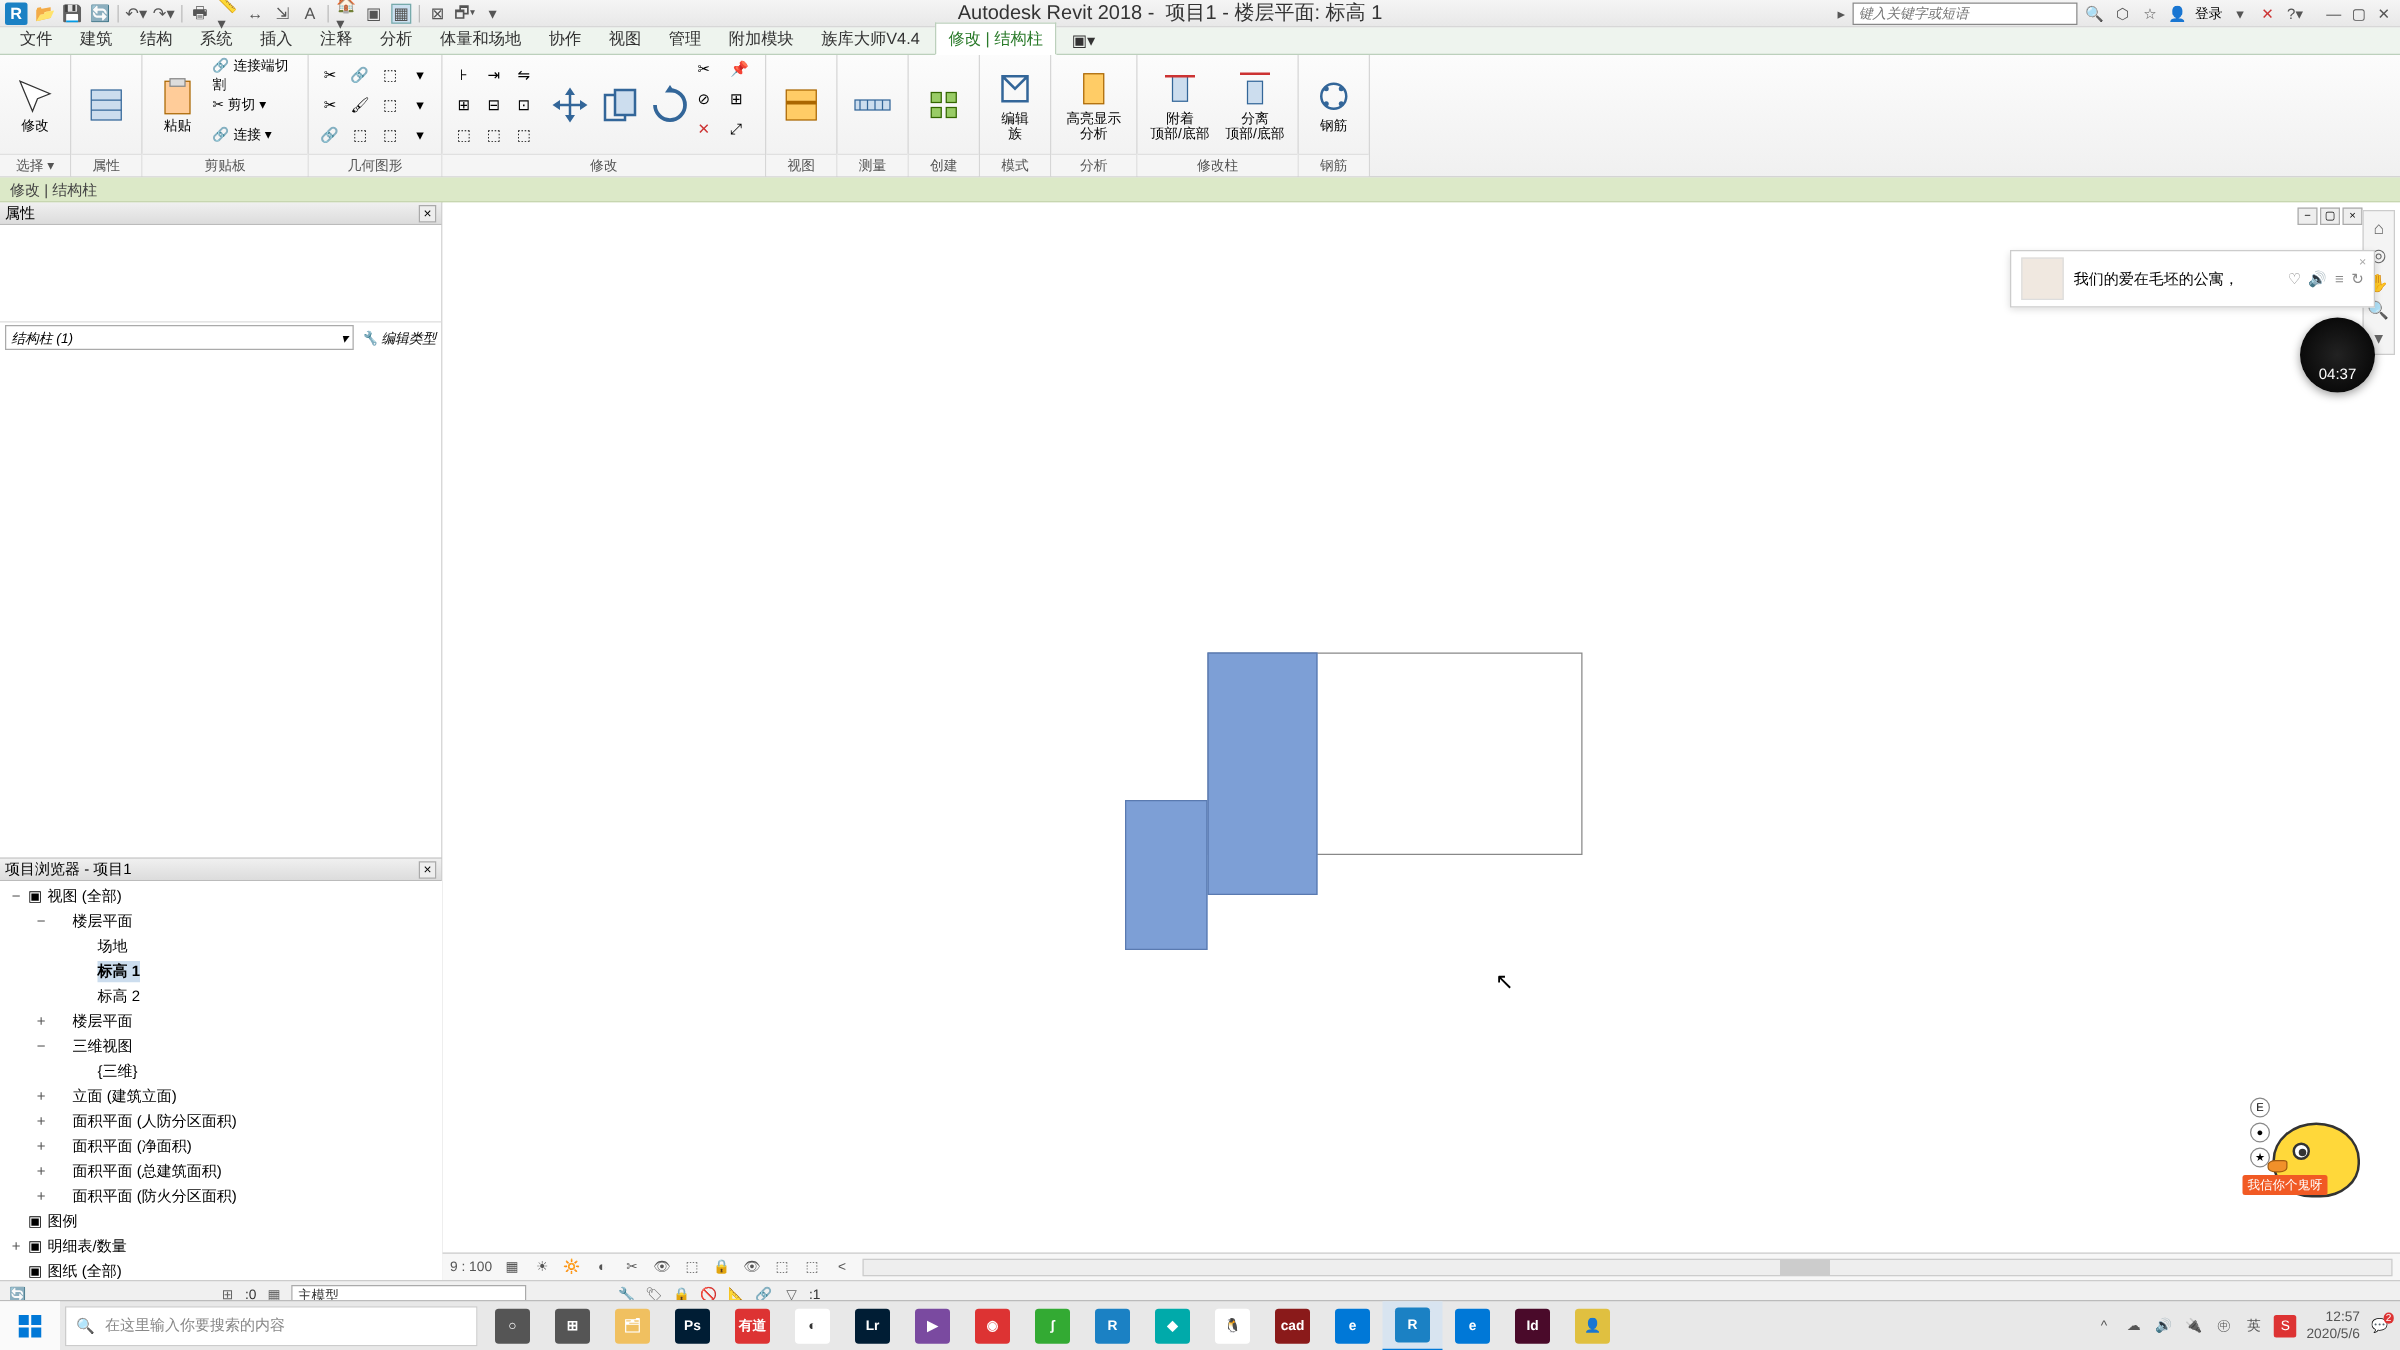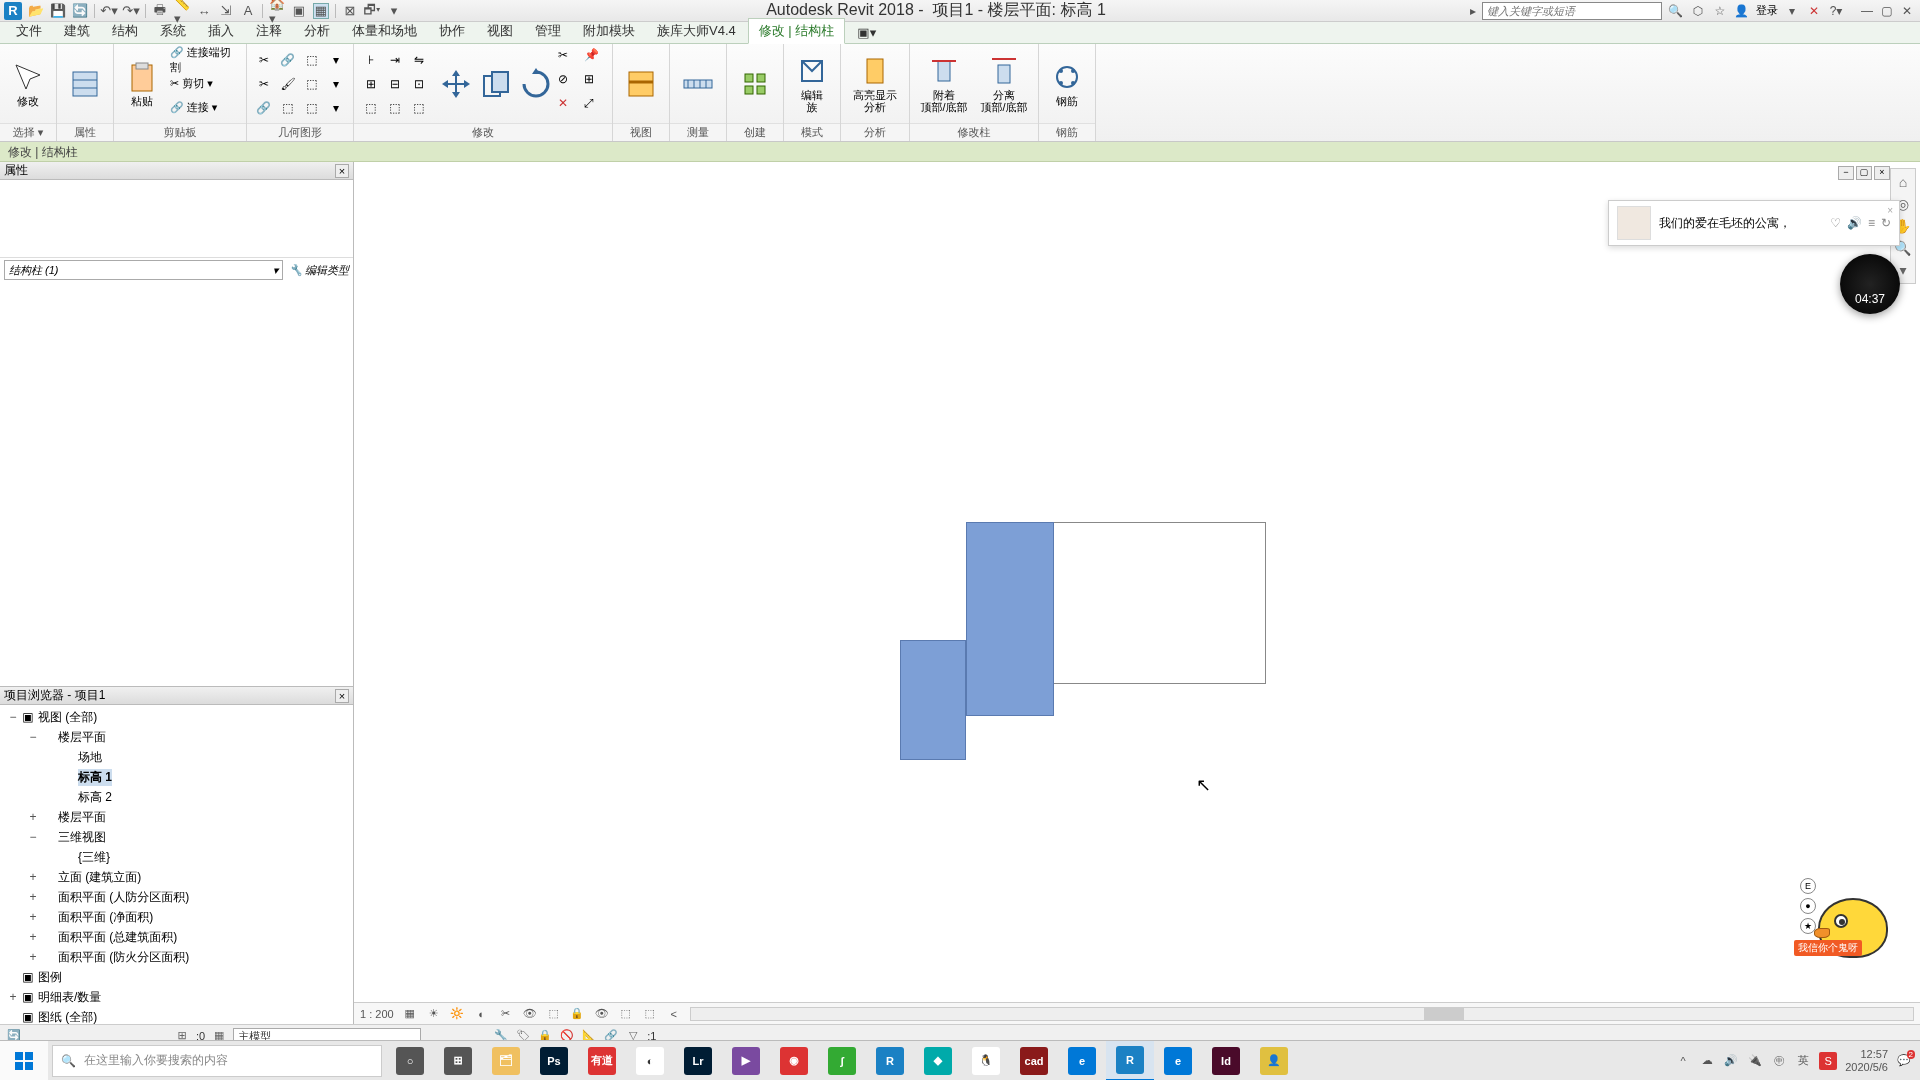--- a/index.html
+++ b/index.html
@@ -540,21 +540,21 @@
     </div>
     <div class="navcube">
       <div class="nic">⌂</div>
       <div class="nic">◎</div>
       <div class="nic">✋</div>
       <div class="nic">🔍</div>
       <div class="nic">▾</div>
     </div>
 
     <div class="viewctrl">
-      <span>1 : 200</span>
+      <span>9 : 100</span>
       <span class="vic">▦</span>
       <span class="vic">☀</span>
       <span class="vic">🔆</span>
       <span class="vic">◐</span>
       <span class="vic">✂</span>
       <span class="vic">👁</span>
       <span class="vic">⬚</span>
       <span class="vic">🔒</span>
       <span class="vic">👁</span>
       <span class="vic">⬚</span>

